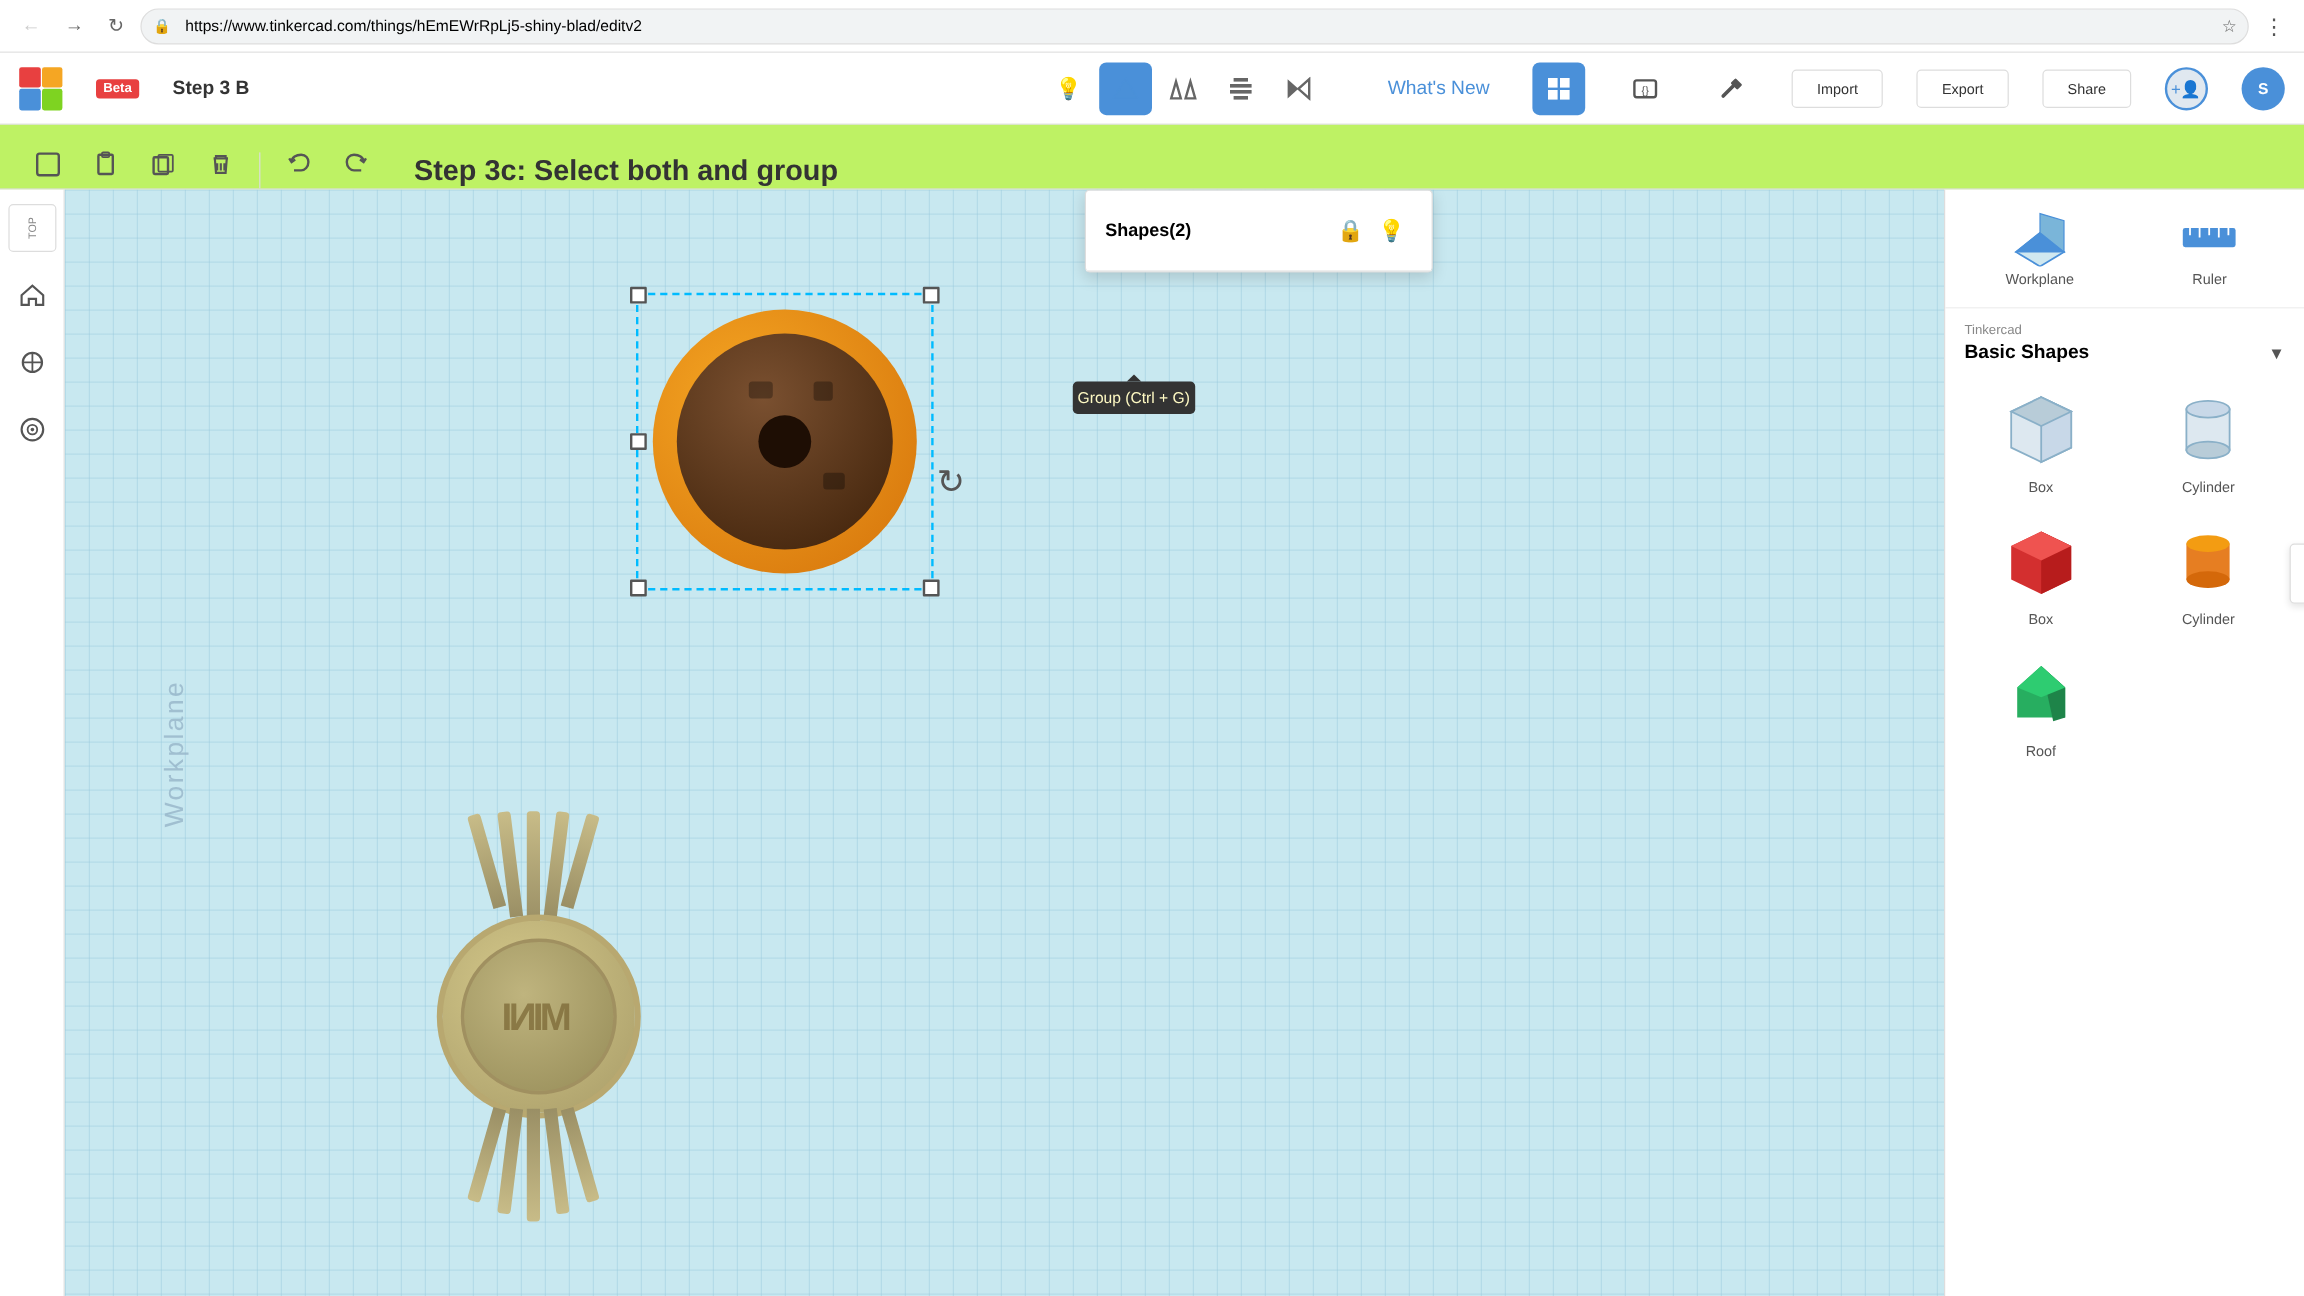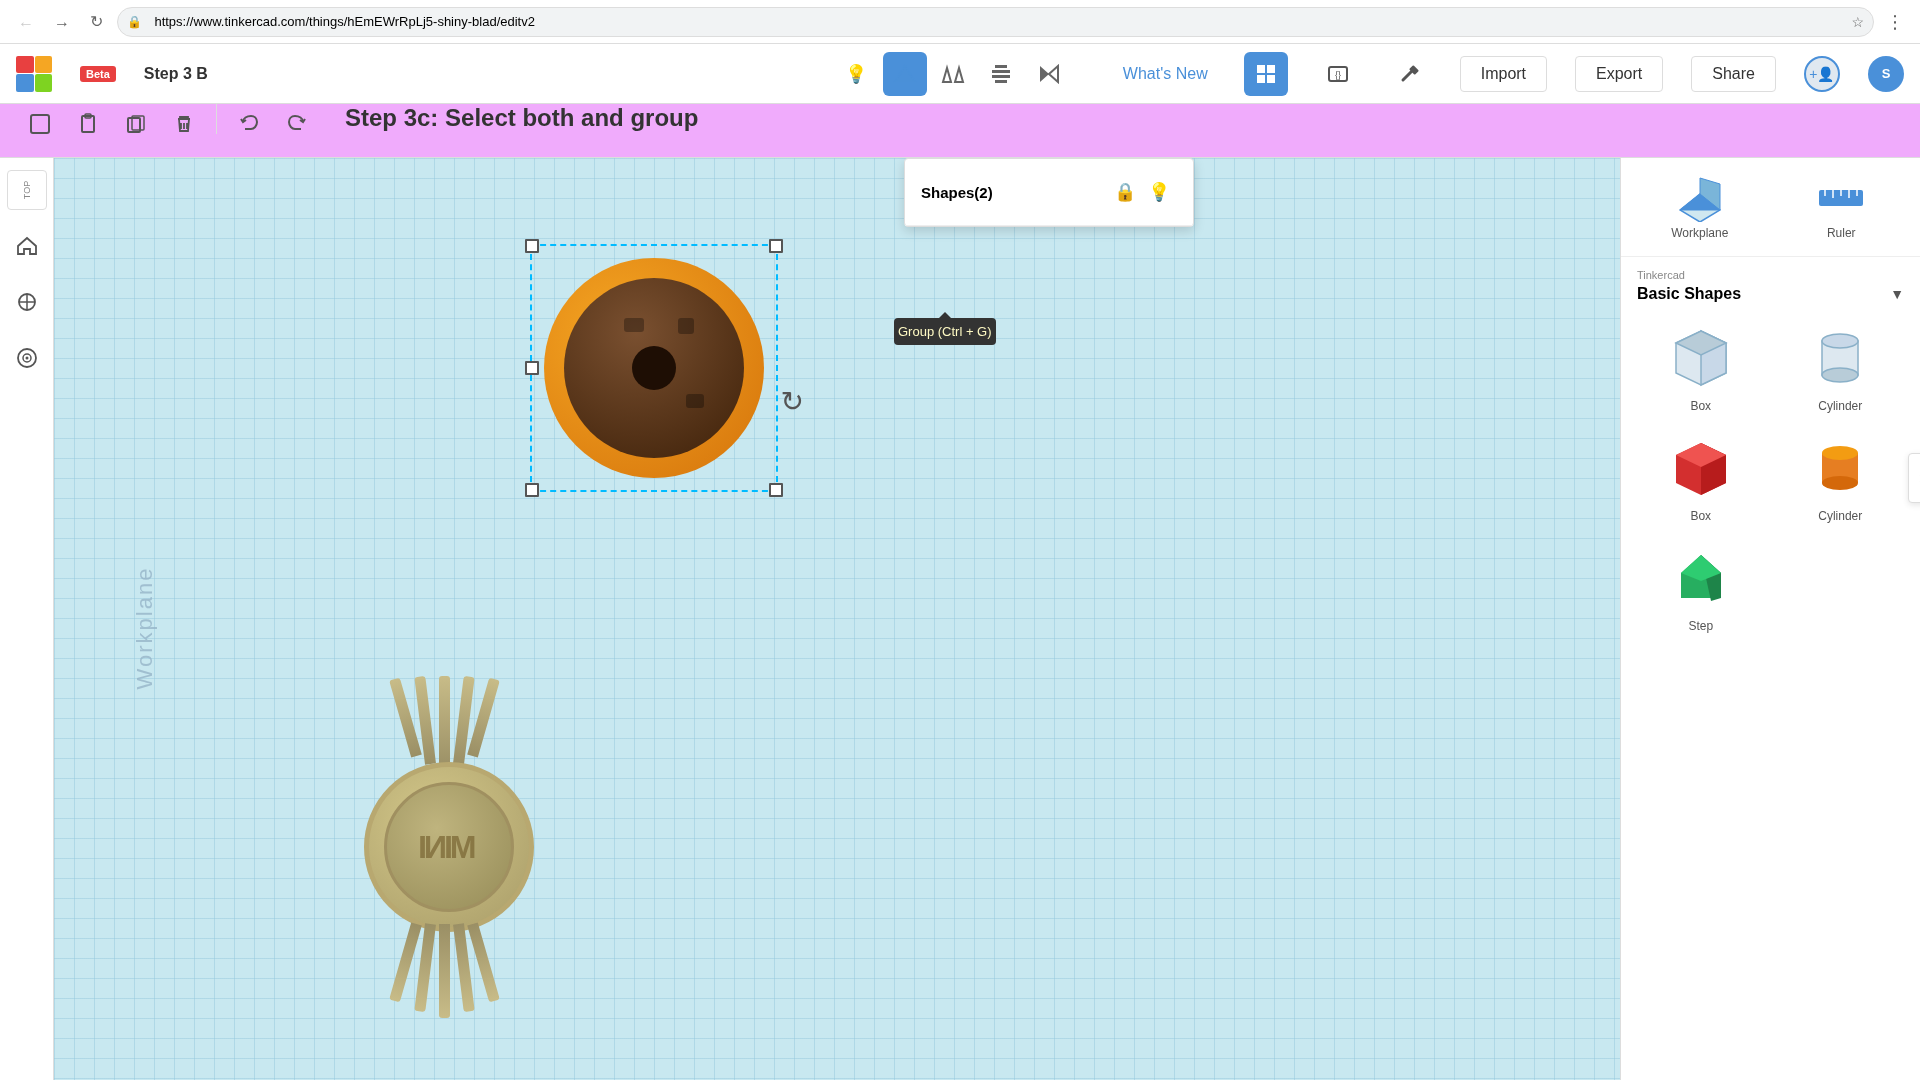--- a/index.html
+++ b/index.html
@@ -31,21 +31,21 @@
     .beta-badge { background: #e84040; color: white; font-size: 11px; font-weight: bold; padding: 2px 6px; border-radius: 3px; }
     .project-name { font-size: 16px; font-weight: 600; color: #333; }
     .header-spacer { flex: 1; }
     .header-icon-btn { background: none; border: none; width: 44px; height: 44px; cursor: pointer; display: flex; align-items: center; justify-content: center; border-radius: 6px; font-size: 20px; color: #555; }
     .header-icon-btn.active { background: #4a90d9; color: white; }
     .whats-new-btn { background: none; border: none; color: #4a90d9; font-size: 16px; font-weight: 500; cursor: pointer; padding: 0 8px; }
     .add-user-icon { width: 36px; height: 36px; border-radius: 50%; background: #e0e8f0; border: 2px solid #4a90d9; display: flex; align-items: center; justify-content: center; font-size: 14px; color: #4a90d9; }
     .user-avatar { width: 36px; height: 36px; border-radius: 50%; background: #4a90d9; display: flex; align-items: center; justify-content: center; font-size: 13px; color: white; font-weight: bold; }
 
     
-    .toolbar { display: flex; align-items: flex-start; height: 54px; background: #f0abfc; border-bottom: 1px solid #ddd; padding: 0 20px; gap: 8px; }
+    .toolbar { display: flex; align-items: flex-end; height: 54px; background: #bef264; border-bottom: 1px solid #ddd; padding: 0 20px; gap: 8px; }
     .tool-btn { background: none; border: none; width: 40px; height: 40px; cursor: pointer; display: flex; align-items: center; justify-content: center; border-radius: 4px; font-size: 20px; color: #555; }
     .tool-separator { width: 1px; height: 30px; background: #ddd; margin: 0 4px; }
     .step-label { font-size: 24px; font-weight: 600; color: #333; margin-left: 20px; }
 
     
     .main-layout { display: flex; height: calc(1080px - 140px); }
 
     
     .left-panel { width: 54px; background: white; border-right: 1px solid #ddd; display: flex; flex-direction: column; align-items: center; padding: 12px 0; gap: 16px; }
     .left-panel-btn { background: none; border: none; width: 40px; height: 40px; cursor: pointer; display: flex; align-items: center; justify-content: center; border-radius: 6px; color: #555; font-size: 20px; }
@@ -57,21 +57,21 @@
     .viewport-grid { position: absolute; top: 0; left: 0; right: 0; bottom: 0; background-image: 
       linear-gradient(rgba(150,200,220,0.5) 1px, transparent 1px),
       linear-gradient(90deg, rgba(150,200,220,0.5) 1px, transparent 1px);
       background-size: 20px 20px; }
     .workplane-label { position: absolute; left: 30px; top: 50%; transform: translateY(-50%) rotate(-90deg); font-size: 22px; color: rgba(150,180,200,0.8); font-weight: 300; letter-spacing: 2px; }
 
     
     .right-sidebar { width: 300px; background: white; border-left: 1px solid #ddd; display: flex; flex-direction: column; }
 
     
-    .action-btn { padding: 8px 20px; border: 1px solid #ddd; border-radius: 4px; font-size: 16px; font-weight: 500; color: #333; background: white; cursor: pointer; }
+    .action-btn { padding: 8px 20px; border: 1px solid #ddd; border-radius: 4px; font-size: 12px; font-weight: 500; color: #333; background: white; cursor: pointer; }
 
     
     .workplane-btn-wrap { display: flex; flex-direction: column; align-items: center; gap: 4px; cursor: pointer; }
   </style>
 </head>
 <body>
 
 <div>
 
 
@@ -369,21 +369,21 @@
           <span style="font-size:12px;color:#555;">Cylinder</span>
         </div>
 
 
         <div style="display:flex;flex-direction:column;align-items:center;gap:6px;cursor:pointer;padding:4px;">
           <svg width="80" height="70" viewBox="0 0 80 70">
             <polygon points="20,55 20,30 40,12 60,30 60,55" fill="#27ae60"></polygon>
             <polygon points="40,12 60,30 60,55 50,58" fill="#1e8449"></polygon>
             <polygon points="20,30 40,12 60,30 40,38" fill="#2ecc71"></polygon>
           </svg>
-          <span style="font-size:12px;color:#555;">Step</span>
+          <span style="font-size:12px;color:#555;">Roof</span>
         </div>
 
       </div>
 
       <div style="position:absolute;right:-16px;top:50%;transform:translateY(-50%);width:28px;height:50px;background:white;border:1px solid #ddd;border-radius:4px;display:flex;align-items:center;justify-content:center;cursor:pointer;box-shadow:0 2px 6px rgba(0,0,0,0.1);">
         <span style="font-size:16px;color:#555;">›</span>
       </div>
     </div>
   </div>
 

